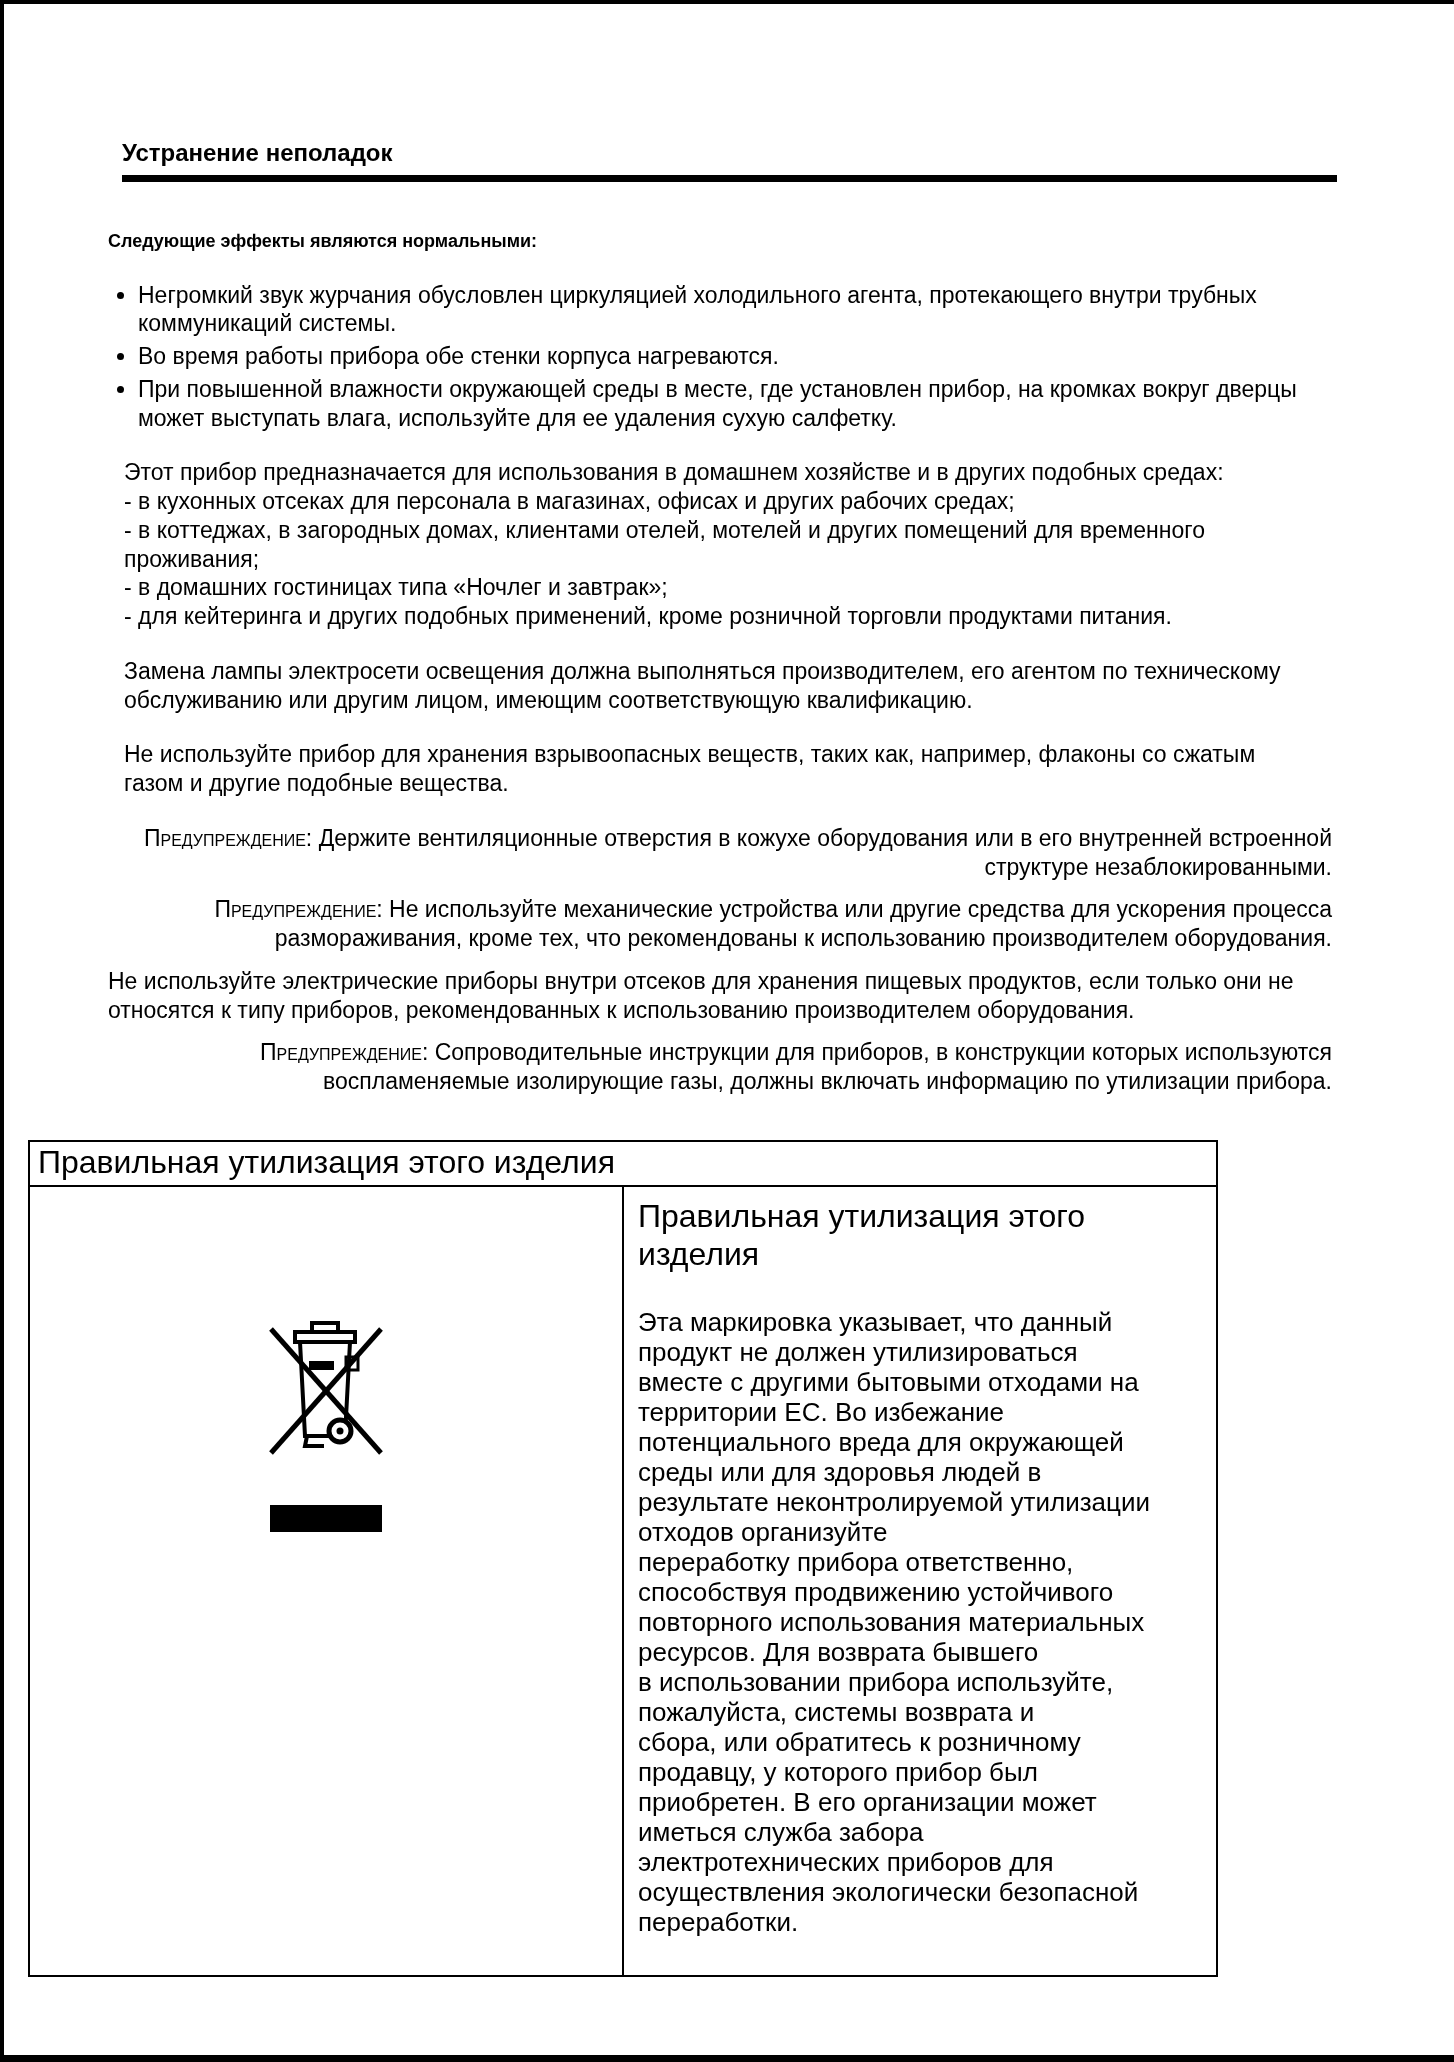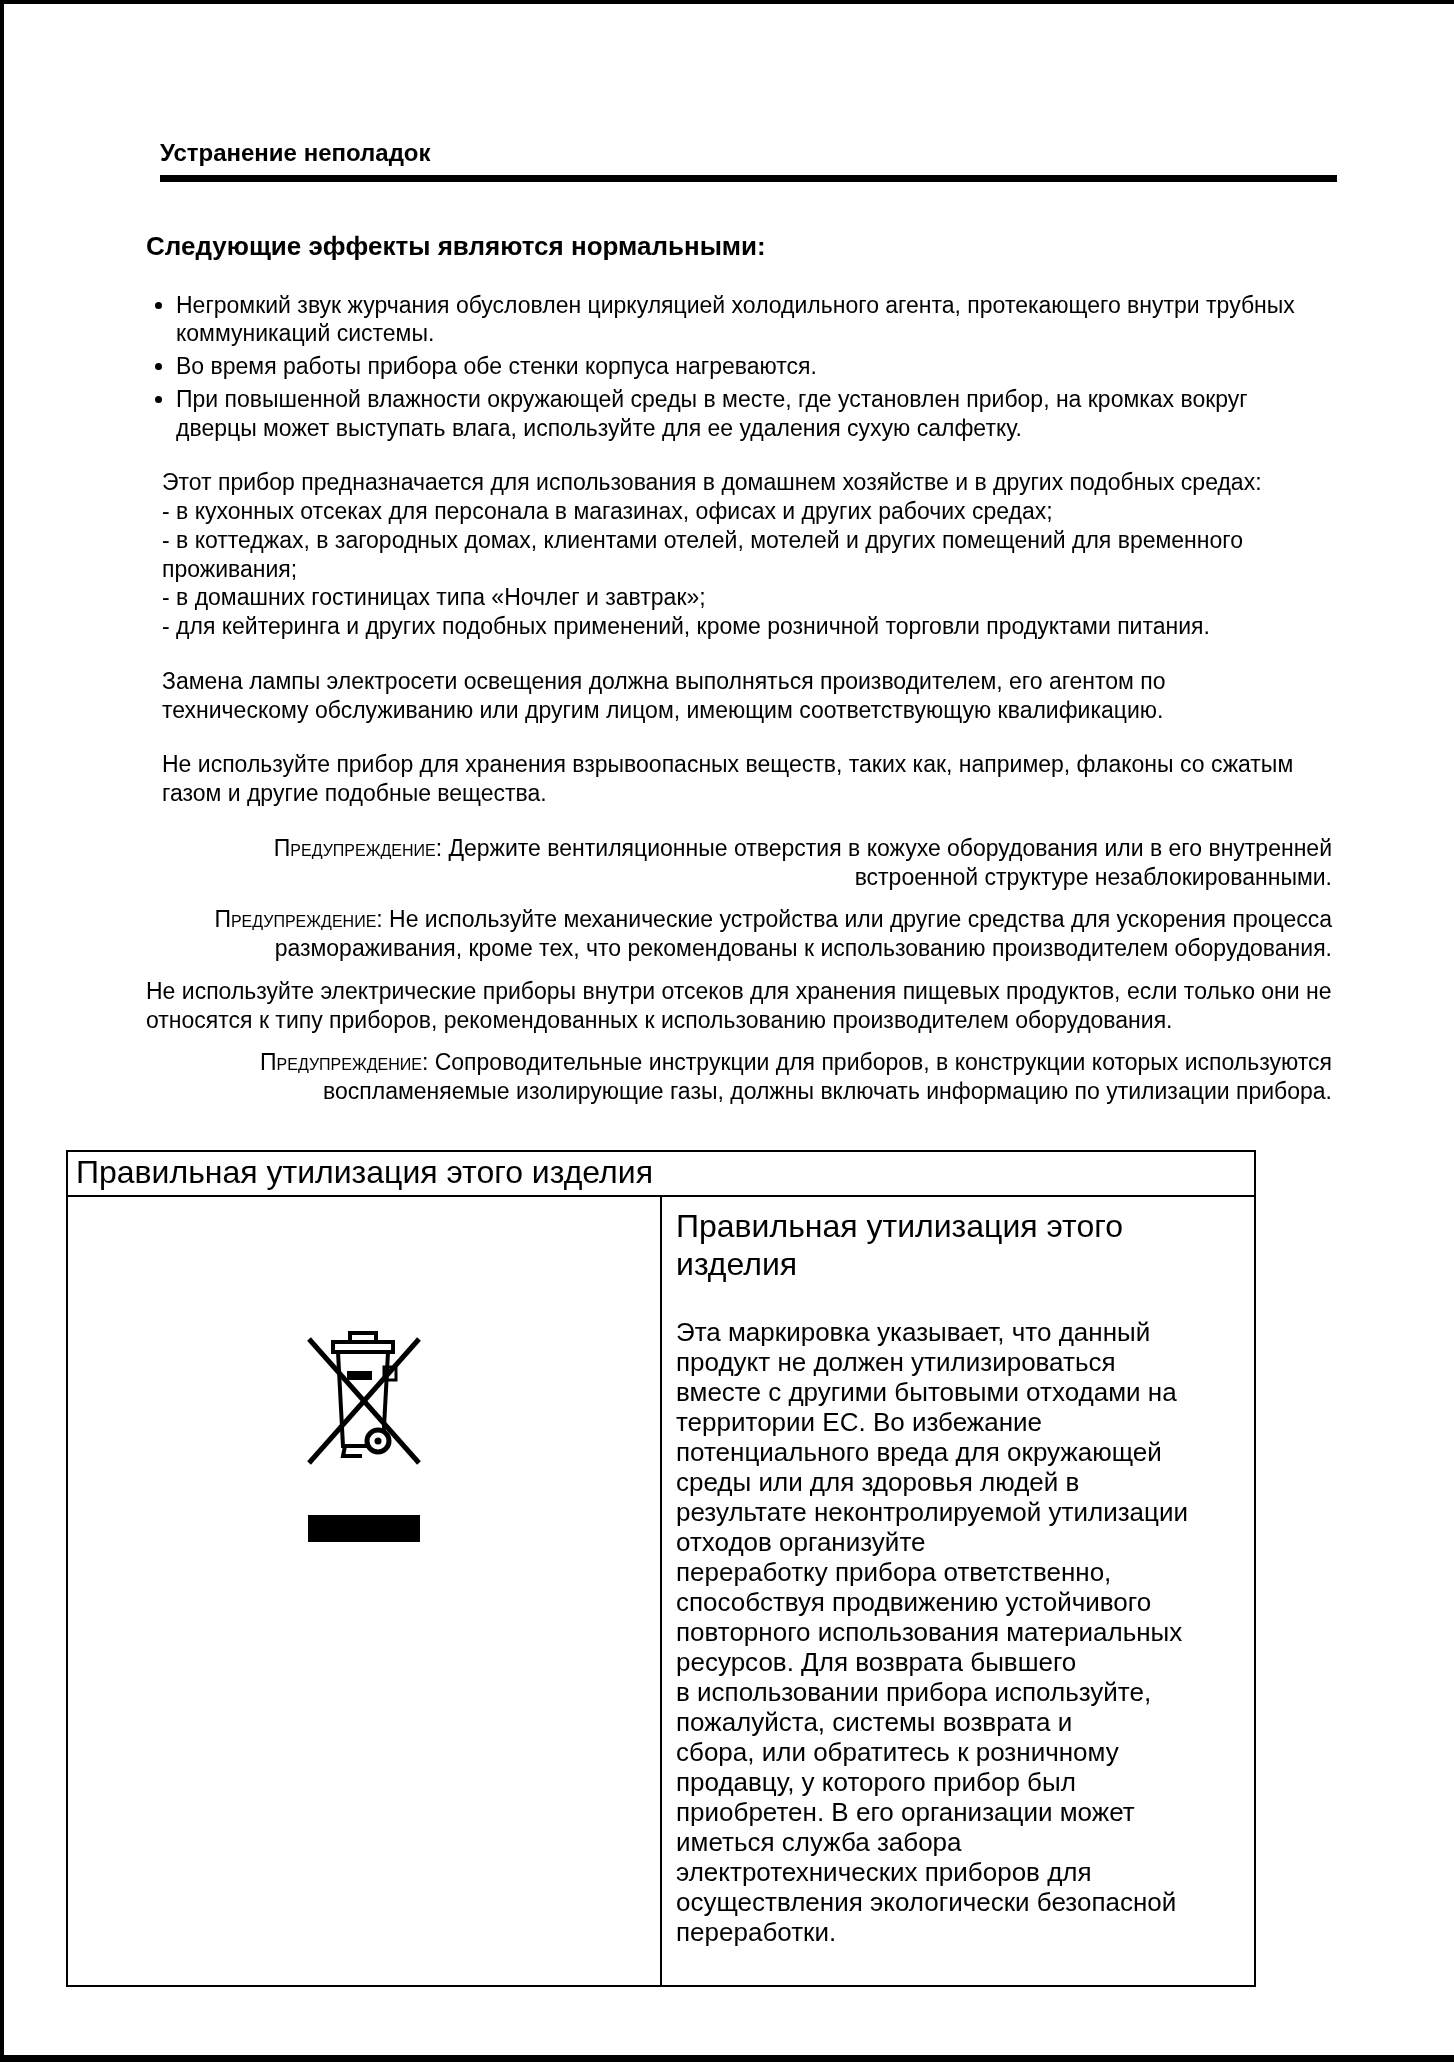--- a/index.html
+++ b/index.html
@@ -8,42 +8,41 @@
     width: 1454px;
     height: 2062px;
     box-sizing: border-box;
     background: #ffffff;
     border-left: 4px solid #000000;
     border-top: 4px solid #000000;
     border-bottom: 7px solid #000000;
     overflow: hidden;
     color: #000000;
     font-family: "Liberation Sans", "DejaVu Sans", sans-serif;
-    padding-left: 38px;
   }
   
   .header {
     margin: 134px 117px 0 118px;
     border-bottom: 7px solid #000000;
     padding-bottom: 7px;
   }
   .header-title {
     font-size: 24px;
     font-weight: bold;
     line-height: 1.25;
   }
   
   .content {
     margin: 0 122px 0 104px;
     padding-top: 48px;
     font-size: 23px;
     line-height: 1.25;
   }
   .content h3 {
-    font-size: 26px;
+    font-size: 18px;
     font-weight: bold;
     margin: 0 0 24px 0;
   }
   ul.bullets {
     margin: 28px 0 26px 0;
     padding-left: 30px;
   }
   ul.bullets li { margin-bottom: 4px; }
   .content p { margin: 26px 16px; white-space: pre-line; }
   .content p.warn { margin: 14px 0; white-space: normal; text-align: right; }

